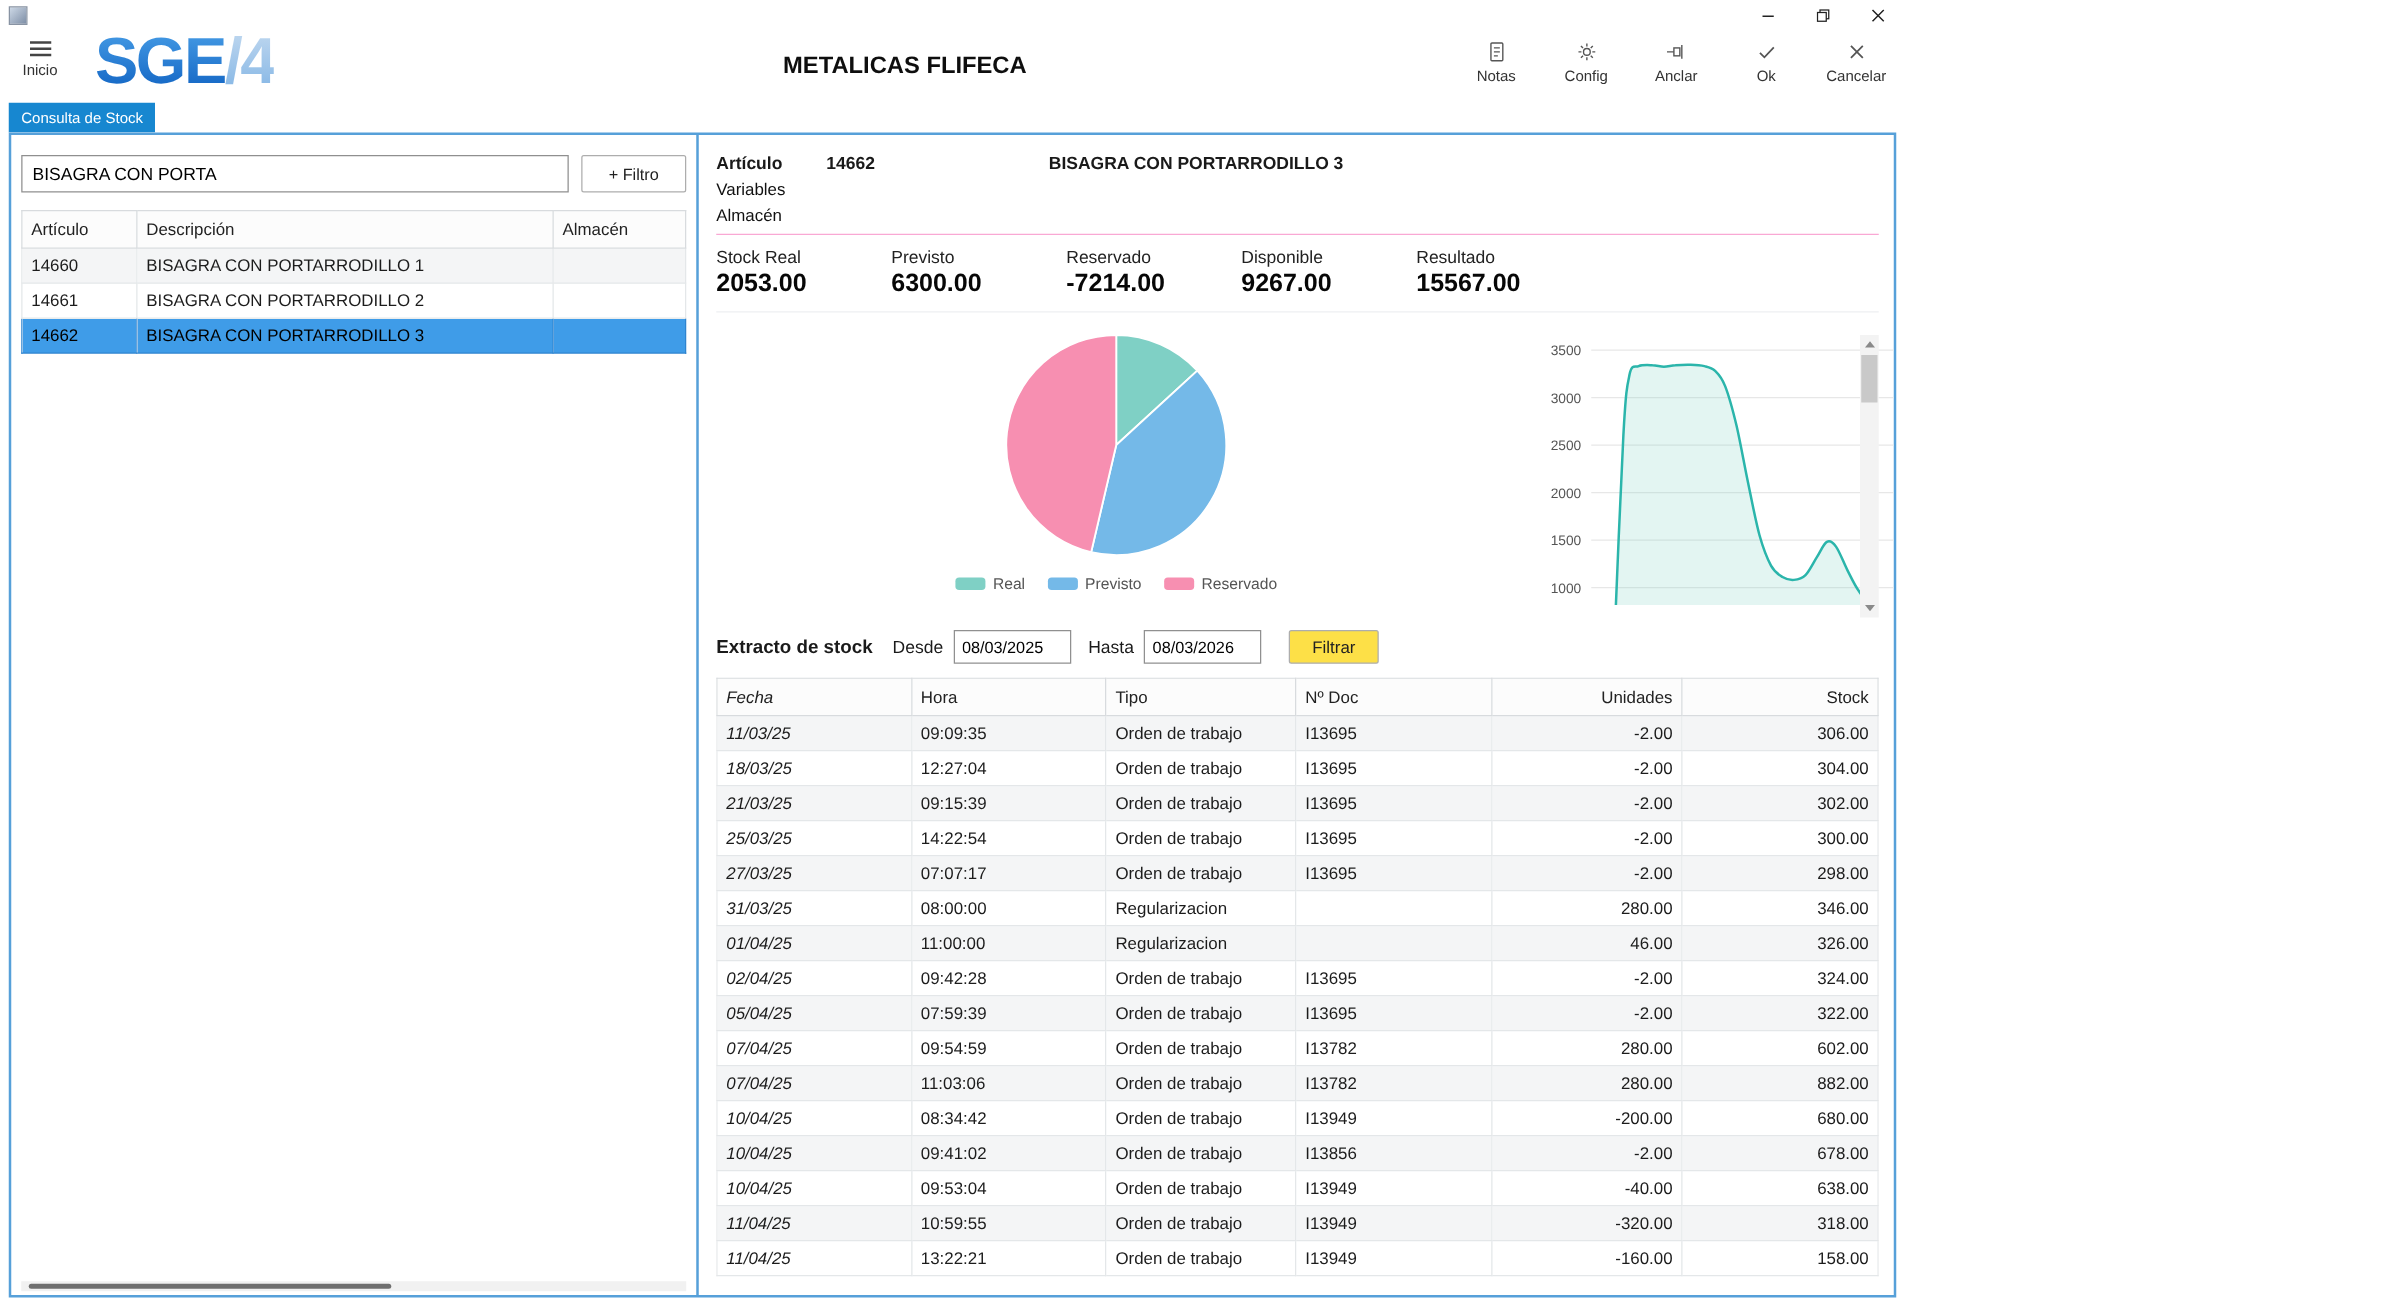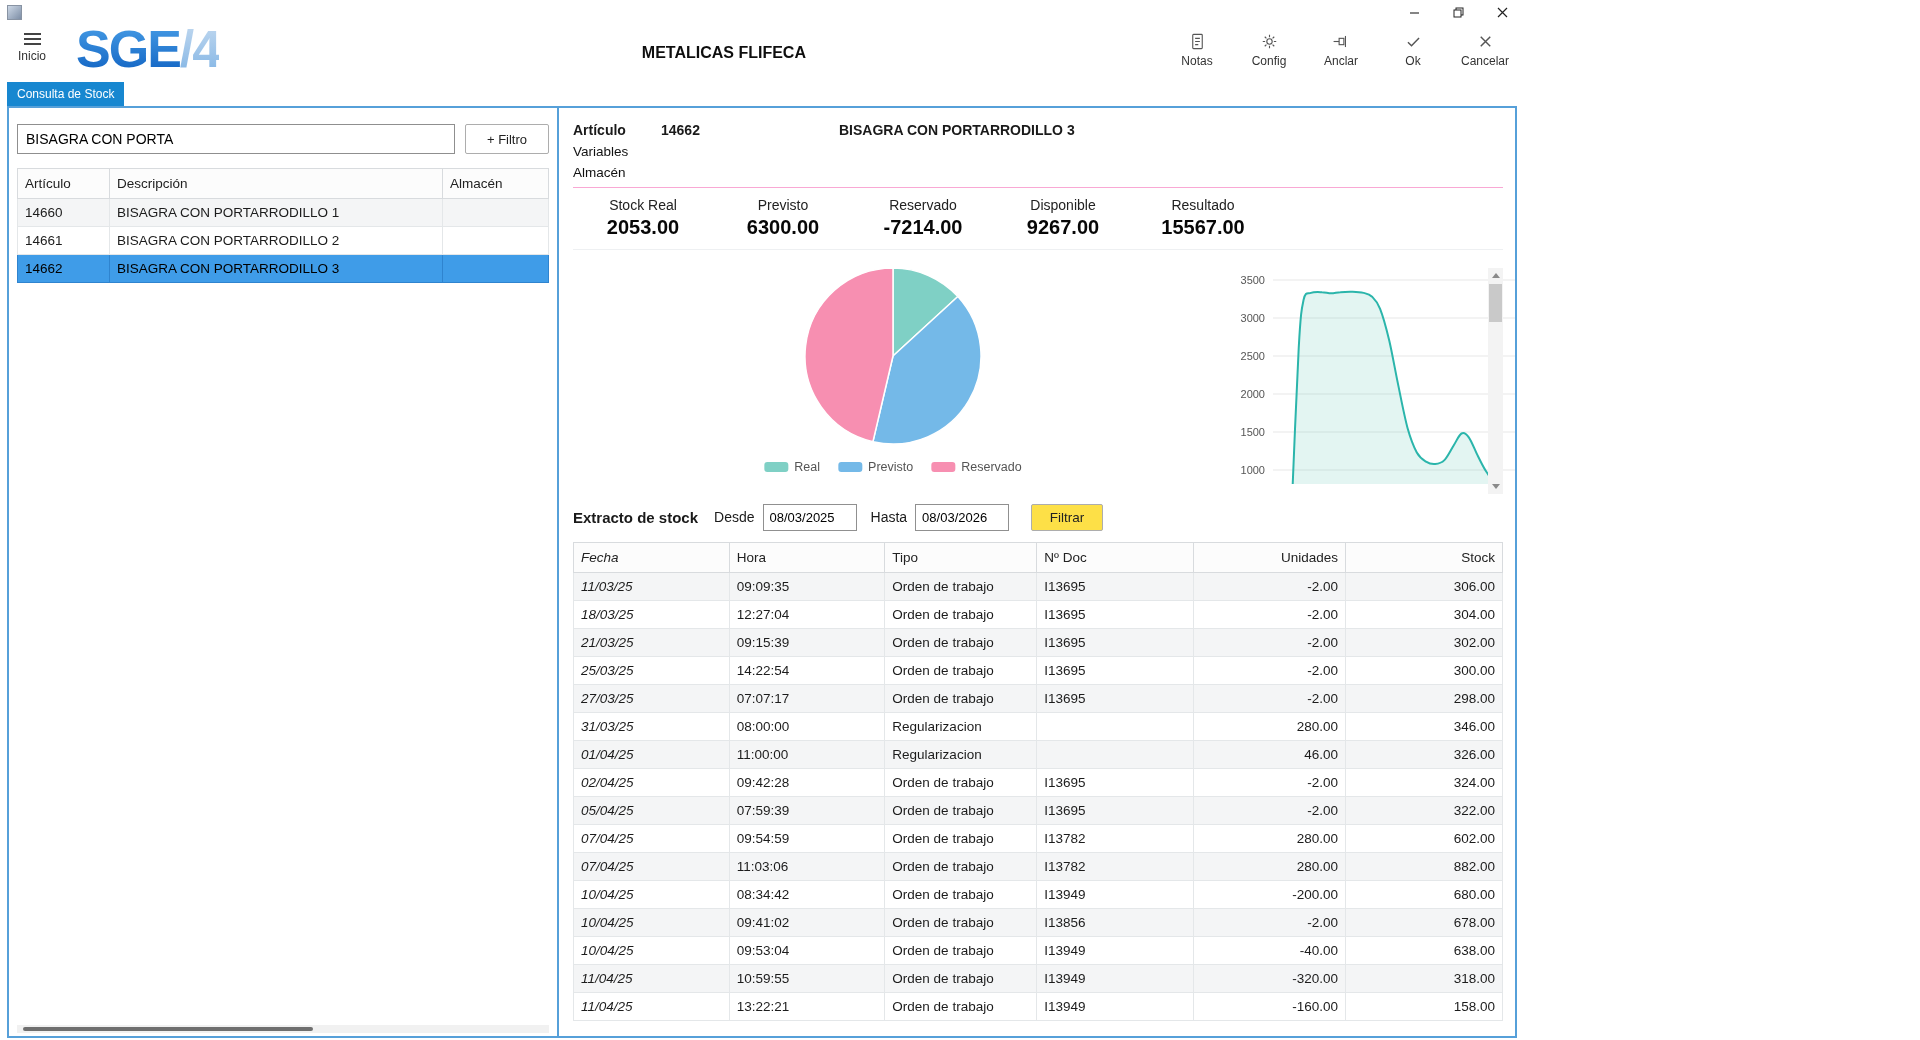--- a/index.html
+++ b/index.html
@@ -21,21 +21,21 @@
   .winbtn .wicon { display: flex; }
 
   
   .header { height: 58px; flex-shrink: 0; position: relative; background: #fff; }
   .home { position: absolute; left: 18px; top: 9px; display: flex; flex-direction: column; align-items: center; gap: 4px; font-size: 12px; color: #333; cursor: pointer; }
   .hamburger { display: flex; flex-direction: column; gap: 3px; }
   .hamburger span { display: block; width: 17px; height: 2px; background: #444; }
   .logo { position: absolute; left: 76px; top: -6px; font-size: 52px; font-weight: bold; letter-spacing: -2px; line-height: 62px; white-space: nowrap; }
   .logo-sge { background: linear-gradient(180deg,#4aa0e8,#0d5fc0); -webkit-background-clip: text; background-clip: text; color: transparent; }
   .logo-4 { background: linear-gradient(180deg,#c4daf0,#7fb3e4); -webkit-background-clip: text; background-clip: text; color: transparent; }
-  .app-title { position: absolute; left: 47.5%; top: 50%; transform: translate(-50%,-50%); font-size: 16px; font-weight: bold; color: #0e0e0e; }
+  .app-title { position: absolute; left: 47.5%; top: 50%; transform: translate(-50%,-50%); font-size: 19px; font-weight: bold; color: #0e0e0e; }
   .toolbar { position: absolute; right: 8px; top: 7px; display: flex; gap: 10px; }
   .tb-item { width: 62px; display: flex; flex-direction: column; align-items: center; gap: 3px; font-size: 12px; color: #333; cursor: pointer; }
   .tb-icon { width: 20px; height: 20px; display: flex; align-items: center; justify-content: center; }
 
   
   .tabbar { height: 24px; flex-shrink: 0; padding-left: 7px; }
   .tab { display: inline-flex; align-items: center; height: 24px; background: #1787d0; color: #fff; font-size: 12px; padding: 0 10px; cursor: pointer; }
 
   
   .content { flex: 1; margin: 0 7px 2px 7px; border: 2px solid #56a0d9; display: flex; overflow: hidden; background: #fff; }
@@ -62,21 +62,21 @@
   
   .right-panel { flex: 1; position: relative; padding: 12px 12px 0 14px; display: flex; flex-direction: column; overflow: hidden; }
   .detail-header { padding-bottom: 4px; border-bottom: 1px solid #f9a8d4; flex-shrink: 0; }
   .dh-line { font-size: 14px; line-height: 21px; }
   .dh-label { display: inline-block; width: 88px; font-weight: bold; }
   .dh-code  { display: inline-block; width: 178px; font-weight: bold; }
   .dh-name  { font-weight: bold; }
   .dh-sub   { font-size: 13.5px; line-height: 21px; color: #111; }
 
   .stats { display: flex; padding: 9px 0 10px 0; border-bottom: 1px solid #eef0f2; flex-shrink: 0; }
-  .stat { width: 140px; text-align: center; }
+  .stat { width: 140px; }
   .stat-label { font-size: 14px; color: #222; }
   .stat-value { font-size: 20px; font-weight: bold; color: #070707; margin-top: 3px; }
 
   .charts { height: 242px; position: relative; flex-shrink: 0; }
   .pie-svg { position: absolute; left: 228px; top: 14px; }
   .legend { position: absolute; left: 320px; top: 210px; transform: translateX(-50%); display: flex; gap: 18px; align-items: center; font-size: 12.5px; color: #555; white-space: nowrap; }
   .legend-item { display: flex; align-items: center; gap: 6px; }
   .swatch { width: 24px; height: 10px; border-radius: 3px; display: inline-block; }
   .line-svg { position: absolute; left: 648px; top: 18px; }
   .vscroll { position: absolute; right: 0; top: 18px; width: 15px; height: 226px; background: #f3f3f3; cursor: pointer; }

